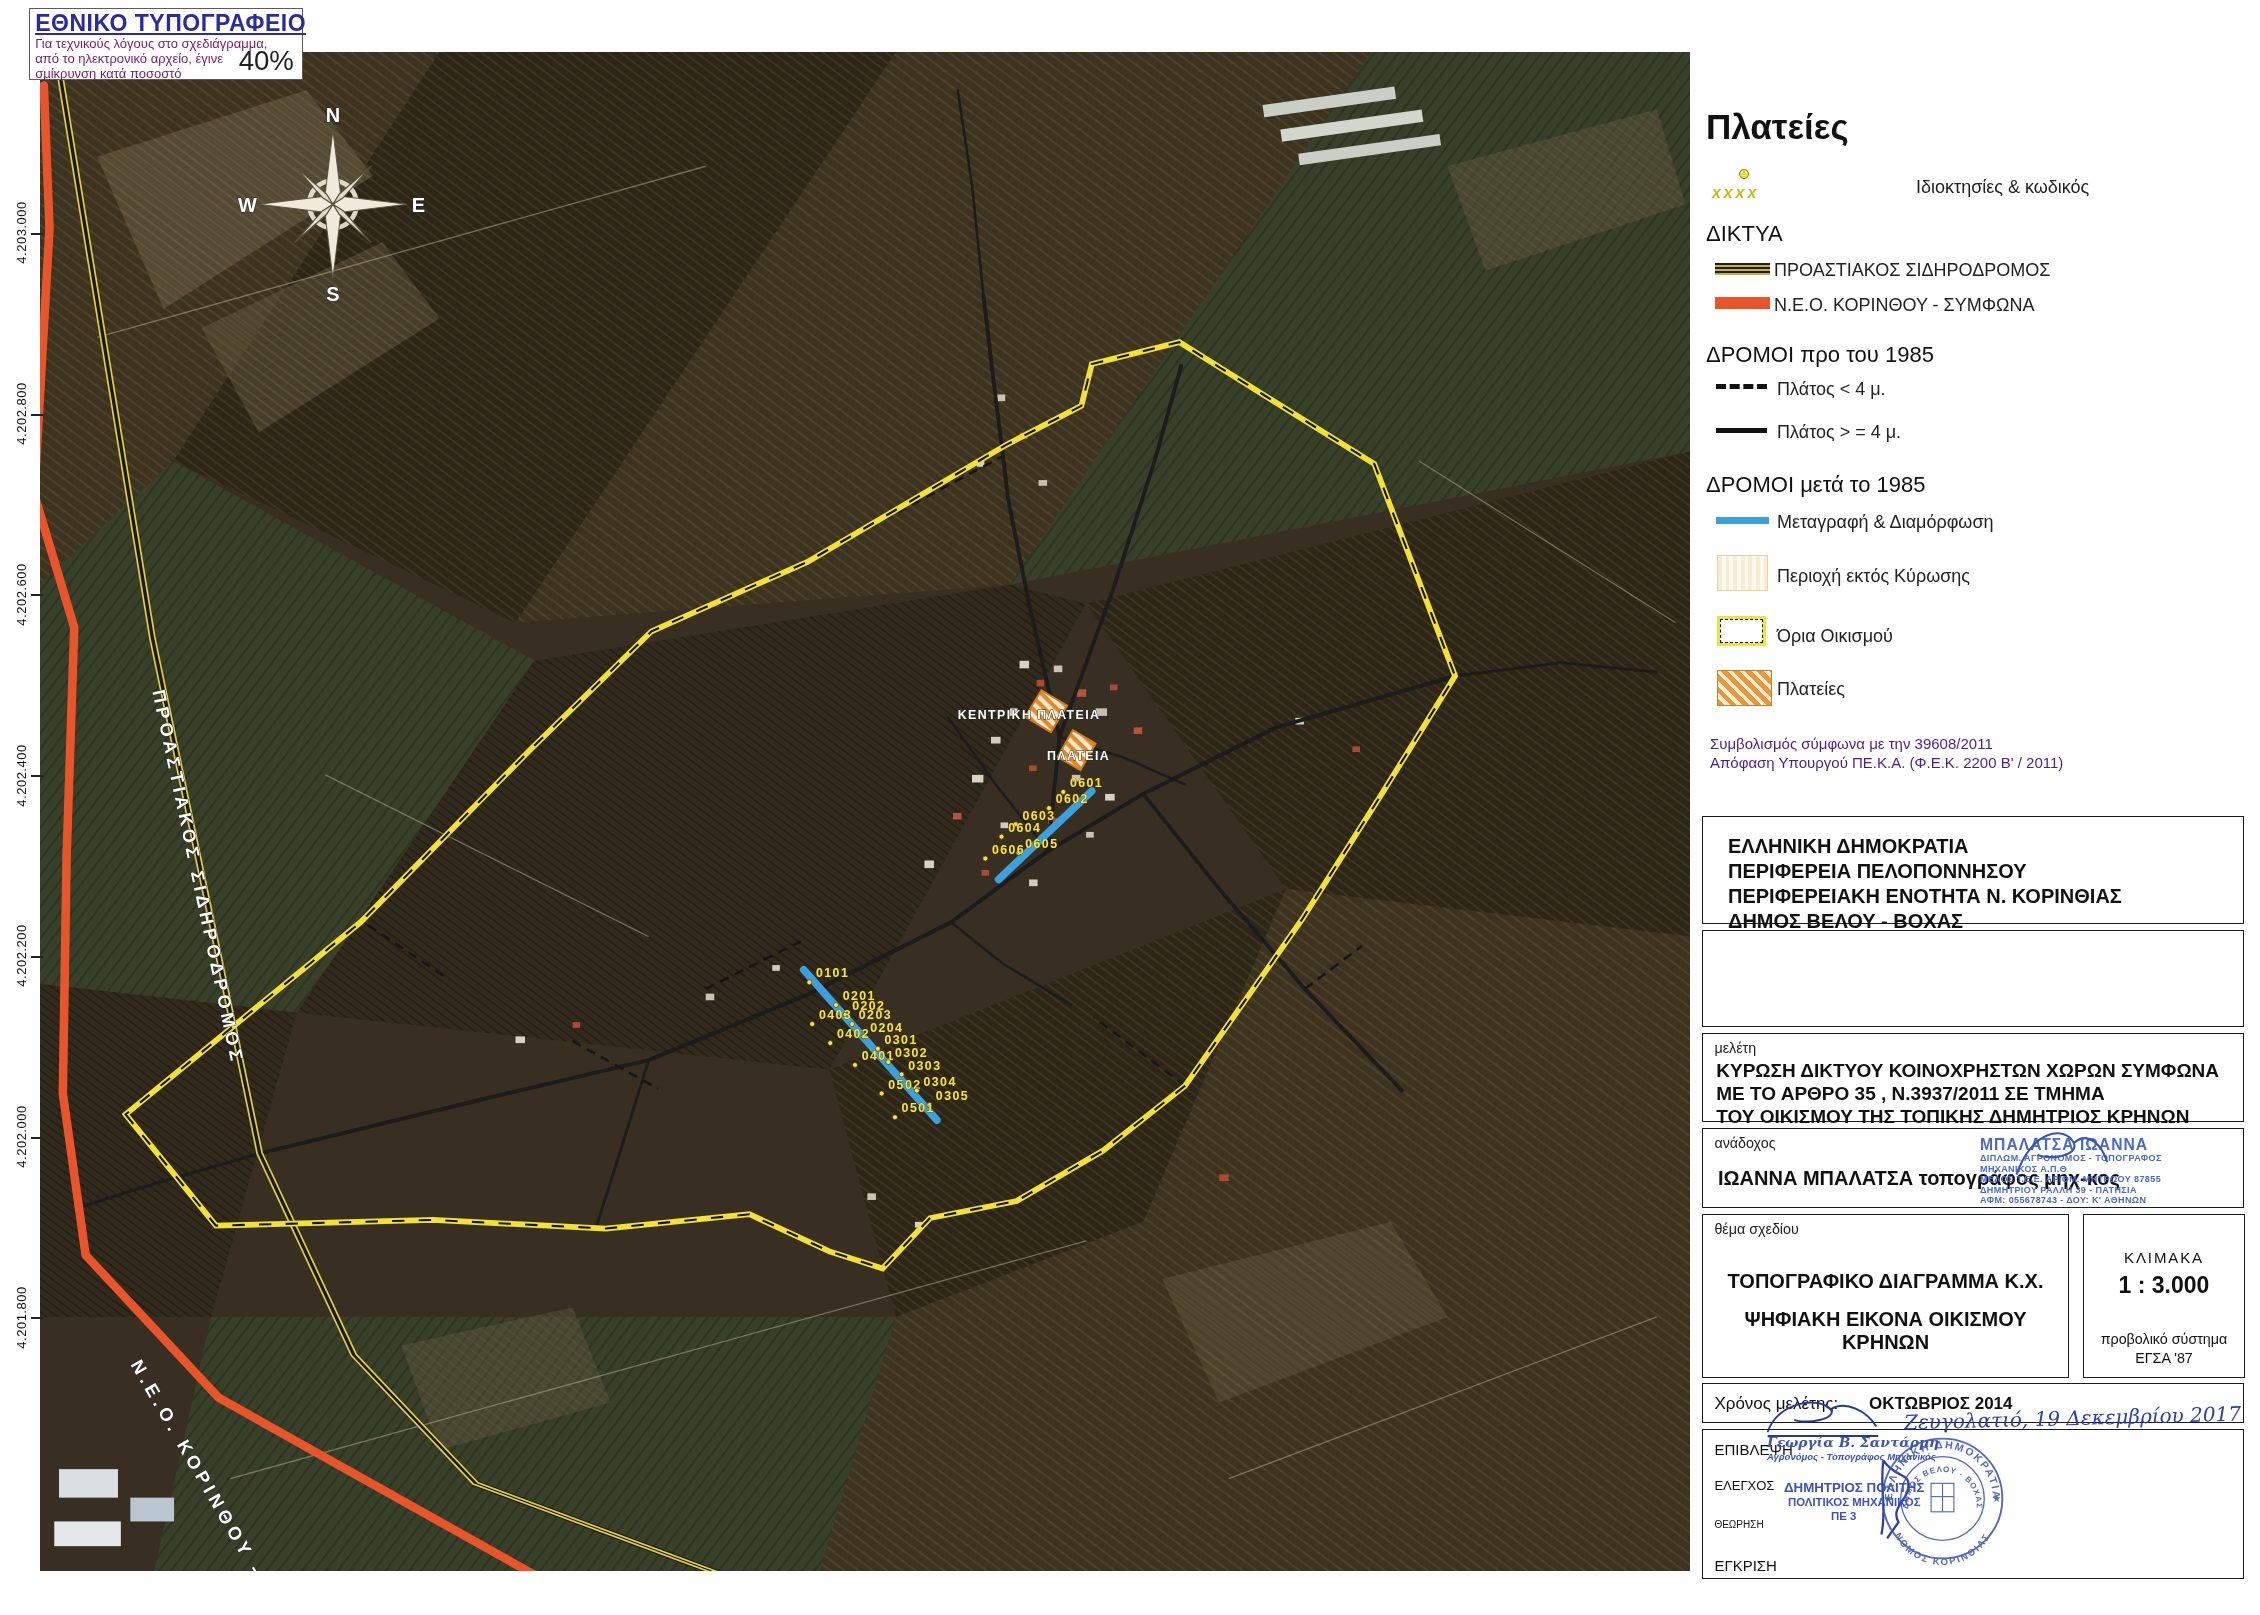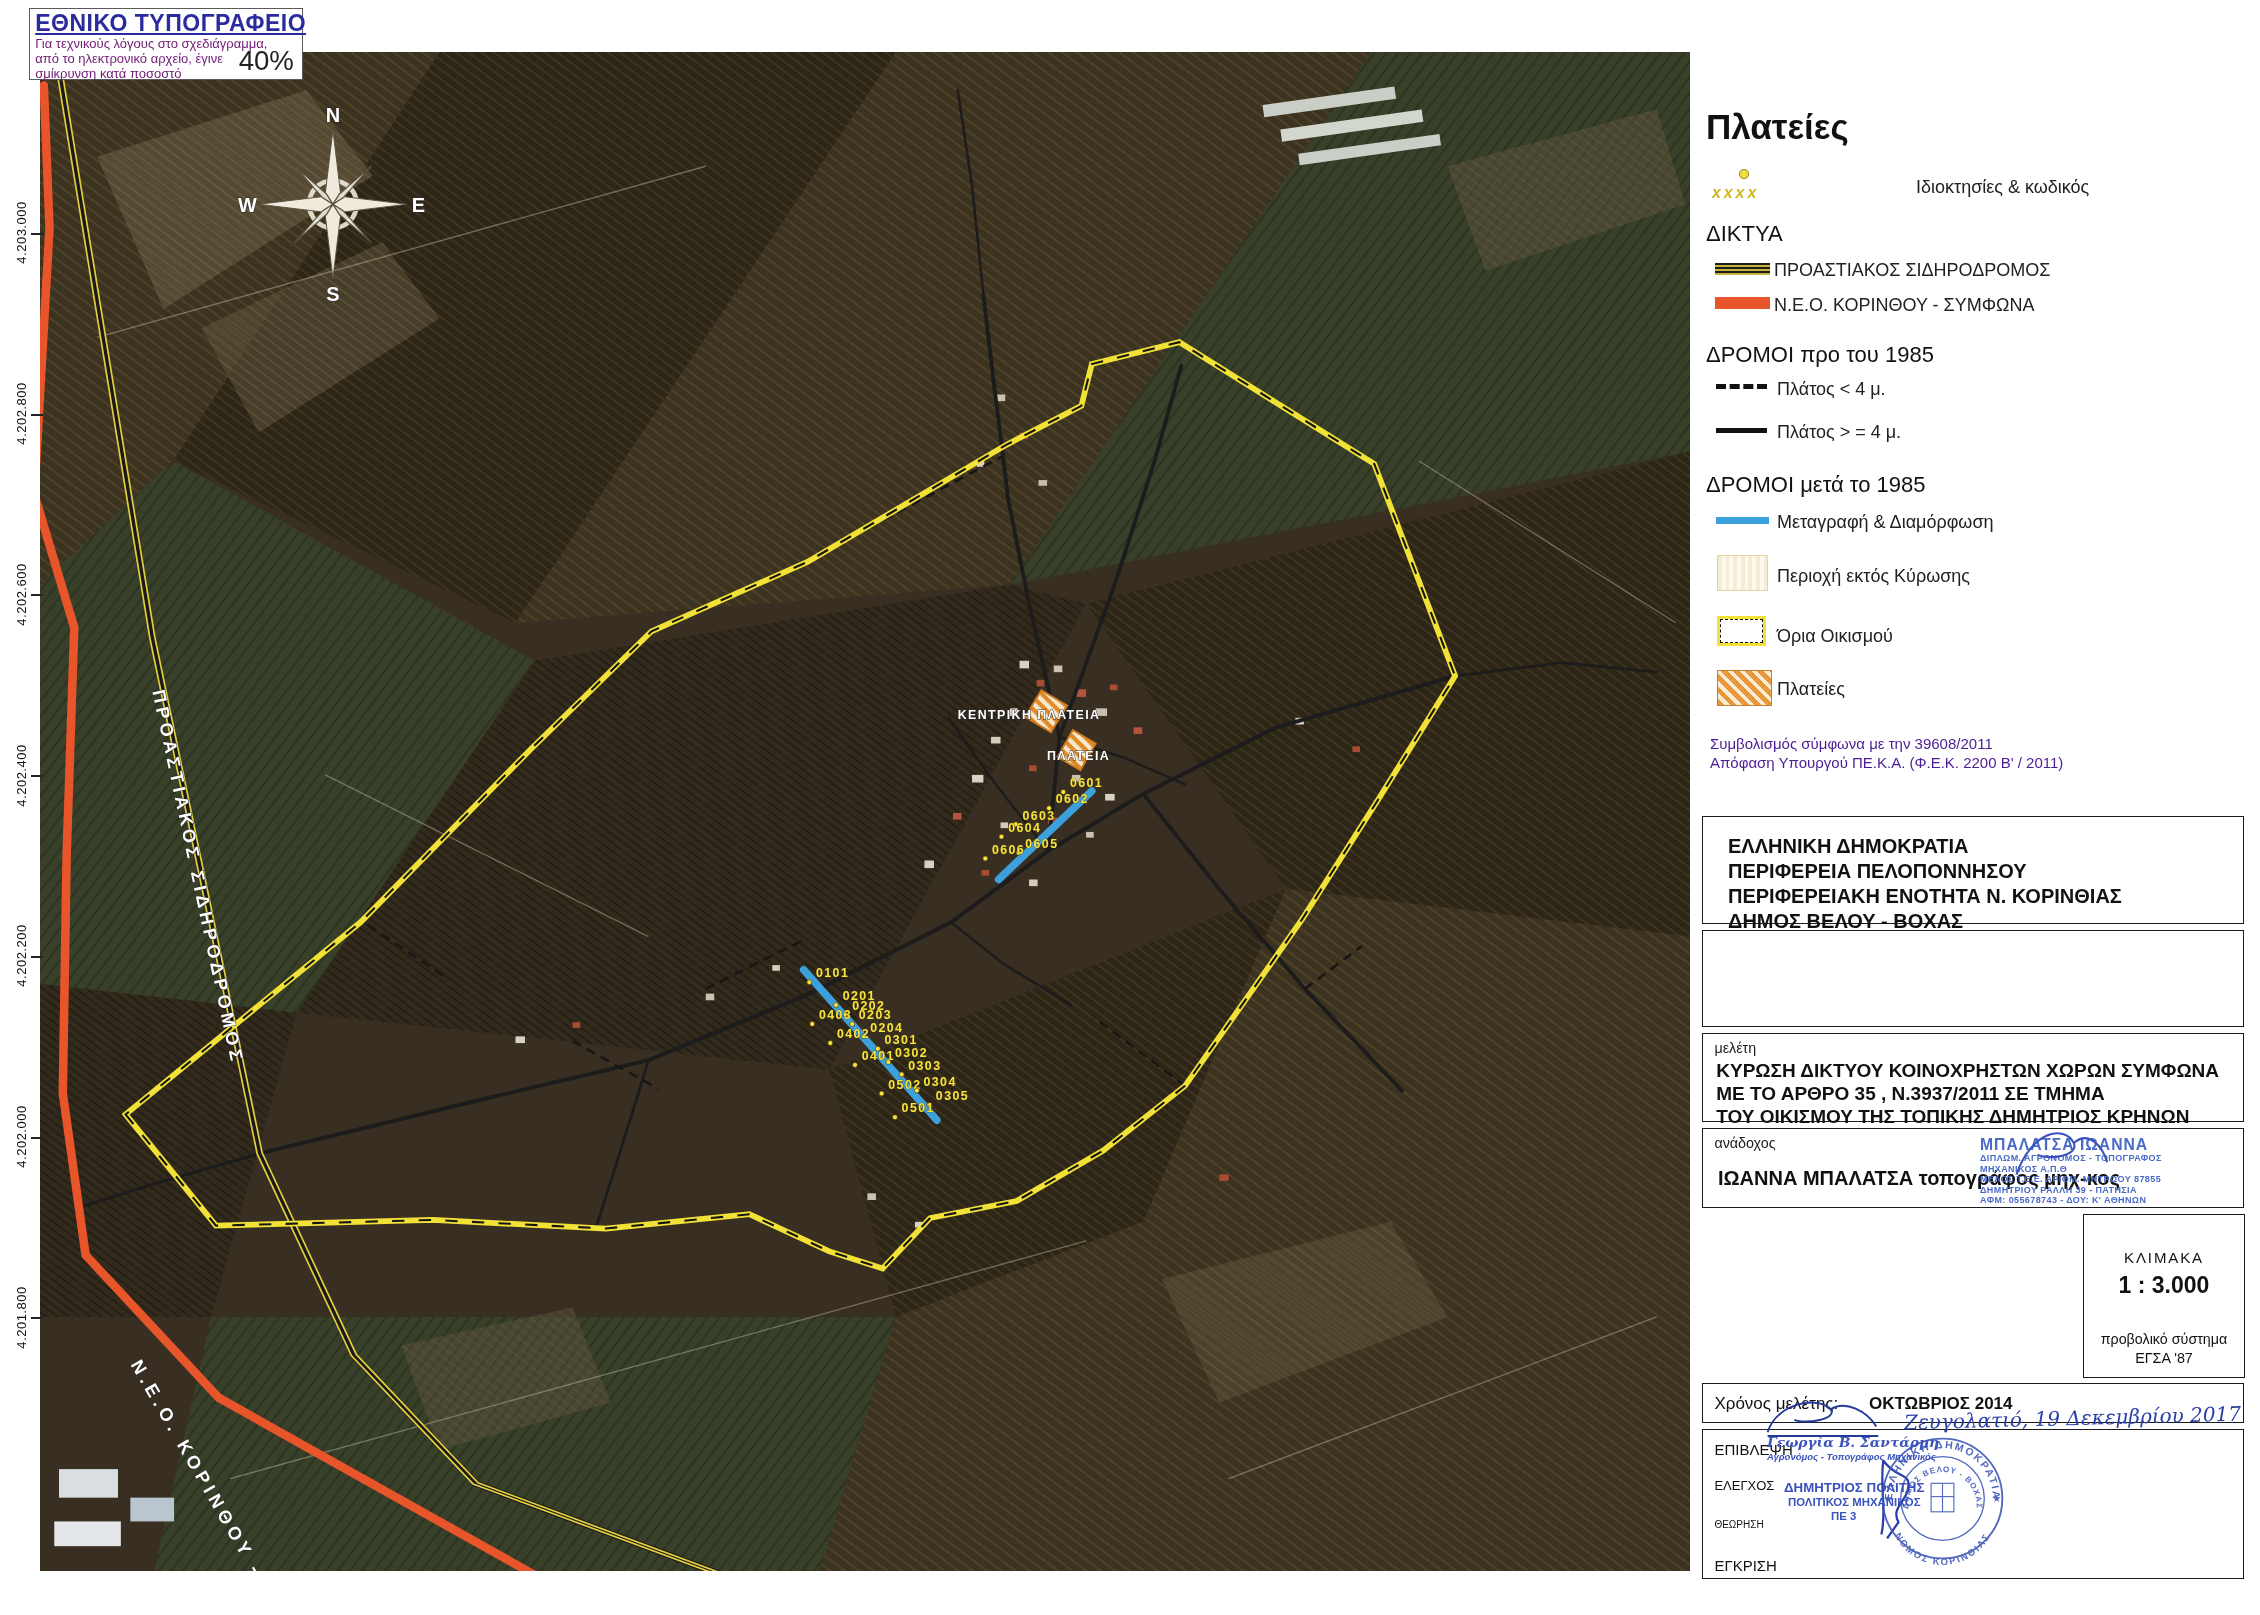--- a/index.html
+++ b/index.html
@@ -373,20 +373,25 @@
     <div class="ln">ΔΙΠΛΩΜ. ΑΓΡΟΝΟΜΟΣ - ΤΟΠΟΓΡΑΦΟΣ</div>
     <div class="ln">ΜΗΧΑΝΙΚΟΣ Α.Π.Θ</div>
     <div class="ln">ΜΕΛΟΣ Τ.Ε.Ε. ΑΡΙΘΜ. ΜΗΤΡΩΟΥ 87855</div>
     <div class="ln">ΔΗΜΗΤΡΙΟΥ ΡΑΛΛΗ 39 - ΠΑΤΗΣΙΑ</div>
     <div class="ln">ΑΦΜ: 055678743 - ΔΟΥ: Κ' ΑΘΗΝΩΝ</div>
   </div>
   <svg width="105" height="67" style="position:absolute;left:2007px;top:1122px;" viewBox="0 0 110 70">
     <path d="M10,55 C25,10 60,2 70,22 C76,36 42,40 32,34 M70,22 C85,8 100,25 105,42" fill="none" stroke="#3a52bc" stroke-width="2.2"></path>
   </svg>
 
+  <div class="tb-box" style="left:1702px;top:1214px;width:367px;height:164px;">
+    <div class="tb-small">θέμα  σχεδίου</div>
+    <div style="position:absolute;left:0;top:55px;width:100%;text-align:center;font-size:20px;font-weight:bold;">ΤΟΠΟΓΡΑΦΙΚΟ ΔΙΑΓΡΑΜΜΑ Κ.Χ.</div>
+    <div style="position:absolute;left:0;top:93px;width:100%;text-align:center;font-size:20px;font-weight:bold;">ΨΗΦΙΑΚΗ ΕΙΚΟΝΑ ΟΙΚΙΣΜΟΥ ΚΡΗΝΩΝ</div>
+  </div>
   <div class="tb-box" style="left:2083px;top:1214px;width:162px;height:164px;">
     <div style="position:absolute;left:0;top:34px;width:100%;text-align:center;font-size:15px;letter-spacing:1.9px;">ΚΛΙΜΑΚΑ</div>
     <div style="position:absolute;left:0;top:57px;width:100%;text-align:center;font-size:23px;font-weight:bold;">1 : 3.000</div>
     <div style="position:absolute;left:0;top:116px;width:100%;text-align:center;font-size:14.3px;">προβολικό σύστημα</div>
     <div style="position:absolute;left:0;top:135px;width:100%;text-align:center;font-size:14.3px;">ΕΓΣΑ  '87</div>
   </div>
 
   <div class="tb-box" style="left:1702px;top:1383px;width:542px;height:40px;">
     <span style="position:absolute;left:11.4px;top:9.5px;font-size:17px;">Χρόνος  μελέτης:</span>
     <span style="position:absolute;left:166px;top:9.5px;font-size:17px;font-weight:bold;">ΟΚΤΩΒΡΙΟΣ  2014</span>

